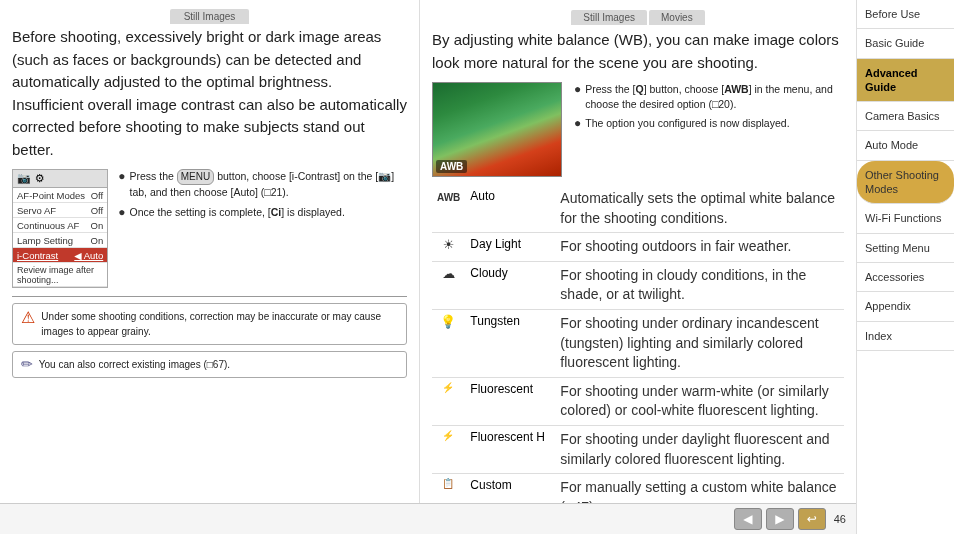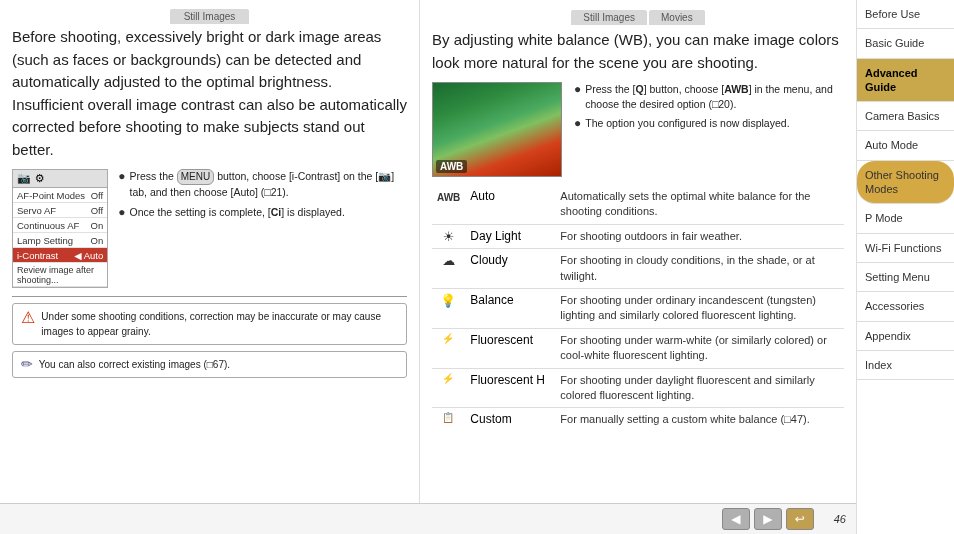--- a/index.html
+++ b/index.html
@@ -101,20 +101,21 @@
       display: flex;
       justify-content: space-between;
       padding: 1.5px 4px;
       border-bottom: 1px solid #e0e0e0;
       font-size: 9.5px;
     }
 
     .settings-row.highlighted {
       background: #c0392b;
       color: #fff;
+      text-decoration: underline;
     }
 
     .settings-row .label { color: #333; }
     .settings-row.highlighted .label { color: #fff; }
     .settings-row .value { color: #333; }
     .settings-row.highlighted .value { color: #fff; }
 
     
     .bullet-list {
       list-style: none;
@@ -223,21 +224,21 @@
       vertical-align: middle;
     }
 
     .wb-name-cell {
       width: 90px;
       font-size: 12px;
       vertical-align: middle;
     }
 
     .wb-desc-cell {
-      font-size: 11px;
+      font-size: 14px;
       color: #333;
       line-height: 1.4;
       margin-left: 31px;
     }
 
     
     .sidebar {
       width: 98px;
       background: #fff;
       border-left: 1px solid #ddd;
@@ -457,21 +458,21 @@
           <td class="wb-name-cell">Day Light</td>
           <td class="wb-desc-cell">For shooting outdoors in fair weather.</td>
         </tr>
         <tr>
           <td class="wb-icon-cell">☁</td>
           <td class="wb-name-cell">Cloudy</td>
           <td class="wb-desc-cell">For shooting in cloudy conditions, in the shade, or at twilight.</td>
         </tr>
         <tr>
           <td class="wb-icon-cell">💡</td>
-          <td class="wb-name-cell">Balance</td>
+          <td class="wb-name-cell">Tungsten</td>
           <td class="wb-desc-cell">For shooting under ordinary incandescent (tungsten) lighting and similarly colored fluorescent lighting.</td>
         </tr>
         <tr>
           <td class="wb-icon-cell" style="font-size:10px;">⚡</td>
           <td class="wb-name-cell">Fluorescent</td>
           <td class="wb-desc-cell">For shooting under warm-white (or similarly colored) or cool-white fluorescent lighting.</td>
         </tr>
         <tr>
           <td class="wb-icon-cell" style="font-size:10px;">⚡</td>
           <td class="wb-name-cell">Fluorescent H</td>
@@ -486,31 +487,30 @@
         </table>
     </div>
   </div>
 
   <div class="bottom-area">
     <span></span>
     <div style="display:flex;align-items:center;gap:4px;">
       <div class="nav-btn">◀</div>
       <div class="nav-btn">▶</div>
       <div class="home-btn">↩</div>
-      <span style="font-size:11px;color:#333;margin-left:16px;font-style:italic;">46</span>
+      <span style="font-size:11px;color:#333;margin-left:4px;">46</span>
     </div>
   </div>
 </div>
 
 <div class="sidebar">
   <div class="sidebar-item">Before Use</div>
   <div class="sidebar-item">Basic Guide</div>
   <div class="sidebar-item active">Advanced Guide</div>
   <div class="sidebar-item">Camera Basics</div>
   <div class="sidebar-item">Auto Mode</div>
   <div class="sidebar-item highlight">Other Shooting Modes</div>
-  <div class="sidebar-item">P Mode</div>
   <div class="sidebar-item">Wi-Fi Functions</div>
   <div class="sidebar-item">Setting Menu</div>
   <div class="sidebar-item">Accessories</div>
   <div class="sidebar-item">Appendix</div>
   <div class="sidebar-item">Index</div>
 </div>
 
 </body></html>

